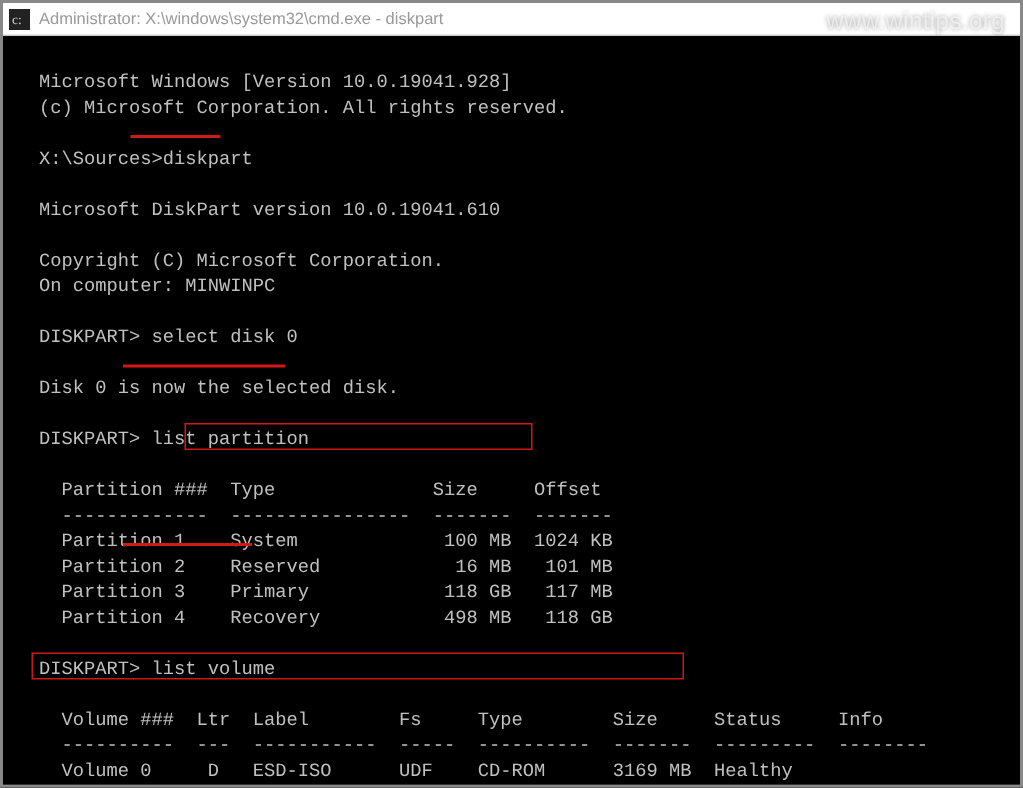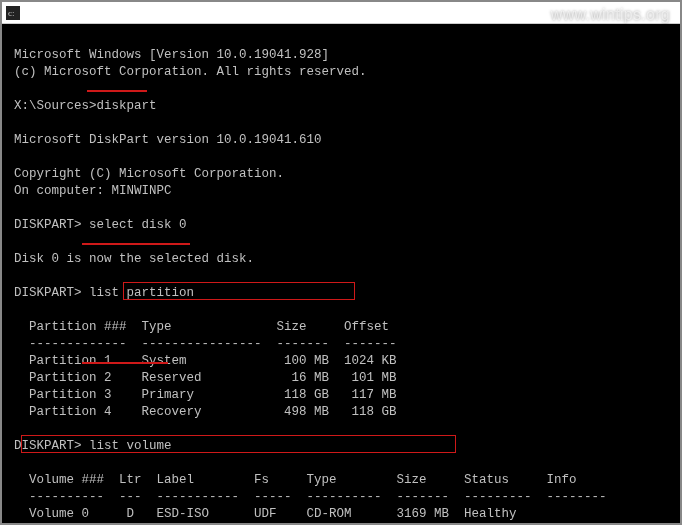--- a/index.html
+++ b/index.html
@@ -33,21 +33,21 @@
     .titlebar .app-icon {
       width: 14px;
       height: 14px;
       margin-right: 6px;
       display: inline-block;
     }
     .titlebar .app-icon svg { display: block; }
     .console {
       background: #000;
       color: #c0c0c0;
-      padding: 6px 12px;
+      padding: 6px 24px;
       font-family: Consolas, 'Courier New', monospace;
       font-size: 12.5px;
       line-height: 17px;
       white-space: pre;
       height: calc(100% - 22px);
       overflow: hidden;
       position: relative;
     }
     .hl-red {
       border: 1.6px solid #cf1919;
@@ -77,20 +77,21 @@
 
 <div class="outer-border">
 
   <div class="titlebar">
     <span class="app-icon">
       <svg width="14" height="14" viewBox="0 0 14 14">
         <rect x="0" y="0" width="14" height="14" fill="#222"></rect>
         <text x="2" y="10" font-size="9" fill="#ccc" font-family="Consolas">c:</text>
       </svg>
     </span>
+    <span>Administrator: X:\windows\system32\cmd.exe - diskpart</span>
   </div>
 
   <div class="console">
 <span>Microsoft Windows [Version 10.0.19041.928]</span>
 <span>(c) Microsoft Corporation. All rights reserved.</span>
 
 <span>X:\Sources&gt;</span><span>diskpart</span>
 
 <span>Microsoft DiskPart version 10.0.19041.610</span>
 

